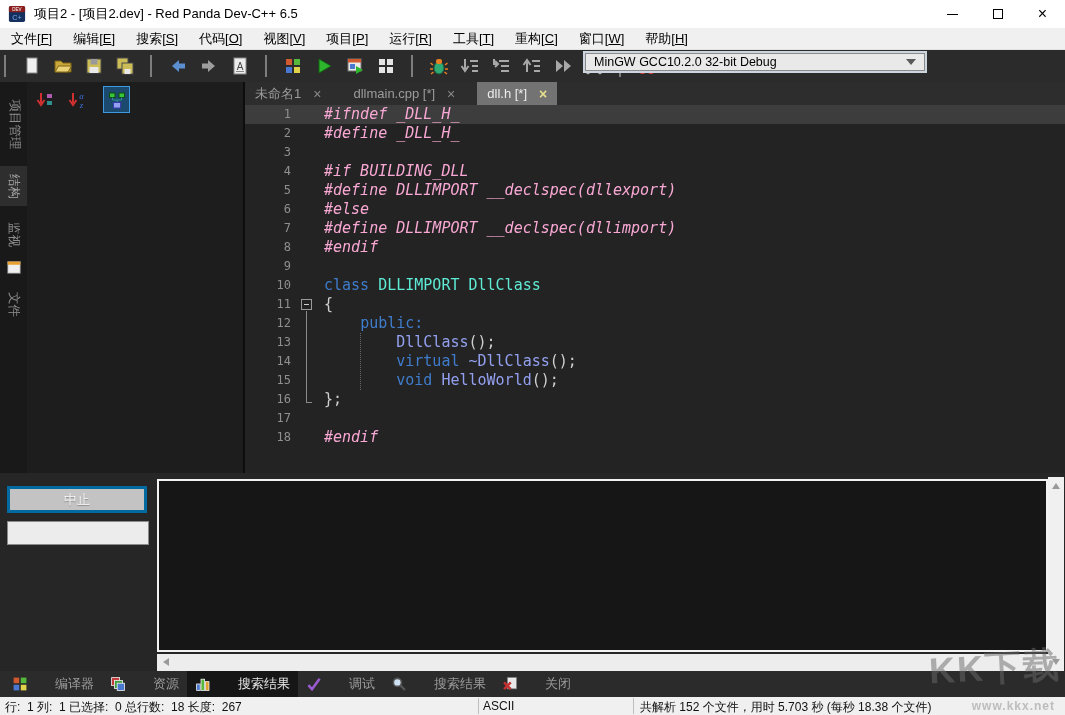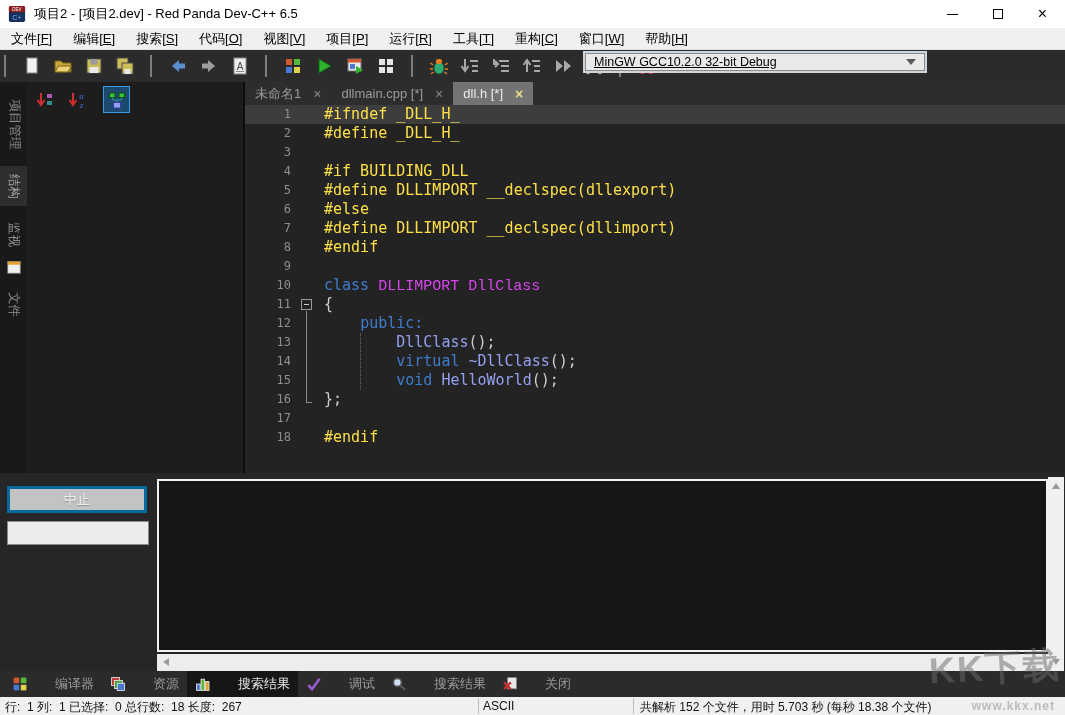--- a/index.html
+++ b/index.html
@@ -21,54 +21,54 @@
   .menubar { position:absolute; left:0; top:28px; width:100%; height:22px; background:#f0f0f0; display:flex; align-items:center; padding-left:4px; border-bottom:1px solid #e2e2e2; }
   .menu-item { font-size:13px; color:#000; padding:8px 7px; margin-right:7px; white-space:nowrap; }
   .menu-item u { text-decoration:underline; }
   
   .toolbar { position:absolute; left:0; top:50px; width:100%; height:32px; background:#2b2b2b; display:flex; align-items:center; }
   .tb-groups { display:flex; align-items:center; height:100%; }
   .tb-group { display:flex; align-items:center; height:100%; padding:0 6px 0 4px; }
   .tb-group::before { content:""; width:3px; height:22px; border-left:2px solid #7d7d7d; margin-right:7px; }
   .tb-btn { width:27px; height:27px; margin:0 2px; background:transparent; border:none; display:flex; align-items:center; justify-content:center; }
   .ic svg { width:20px; height:20px; display:block; }
-  .combo { position:absolute; left:585px; top:3px; width:340px; height:18px; background:#e9e9e9; border:1px solid #8a8a8a; box-shadow:0 0 0 2px #cdd5de; display:flex; align-items:center; padding:0 8px;text-decoration:underline; }
+  .combo { position:absolute; left:585px; top:3px; width:340px; height:18px; background:#e9e9e9; border:1px solid #8a8a8a; box-shadow:0 0 0 2px #cdd5de; display:flex; align-items:center; padding:0 8px; }
   .combo-text { font-size:12.5px; color:#000; flex:1; white-space:nowrap; overflow:hidden; }
   .combo-chev { width:0; height:0; border-left:5px solid transparent; border-right:5px solid transparent; border-top:6px solid #5a5a5a; }
   
   .main { position:absolute; left:0; top:82px; width:100%; height:391px; }
   .side-strip { position:absolute; left:0; top:0; width:27px; height:100%; background:#191919; }
   .side-tab { width:27px; margin-top:8px; display:flex; align-items:center; justify-content:center; color:#8f8f8f; font-size:12.5px; overflow:visible; }
   .side-tab.active { background:#2e2e2e; color:#a8a8a8; }
   .side-tab .vlabel { transform:rotate(90deg); white-space:nowrap; }
   .mini { display:block; width:18px; height:18px; margin:4px auto 0; }
   .mini svg { width:18px; height:18px; }
   .side-panel { position:absolute; left:27px; top:0; width:218px; height:100%; background:#1d1d1d; border-right:2px solid #0d0d0d; }
   .side-tools { position:absolute; left:4px; top:4px; display:flex; }
   .side-tool { width:27px; height:27px; margin-right:5px; background:transparent; border:1px solid transparent; display:flex; align-items:center; justify-content:center; }
   .side-tool.selected { background:#1c4a6e; border:1px solid #3e9ae0; margin-left:8px; }
   
   .editor { position:absolute; left:245px; top:0; right:0; height:100%; background:#232323; }
-  .tabbar { position:absolute; left:0; top:0; right:0; height:23px; background:#2d2d2d; display:flex; }
+  .tabbar { position:absolute; left:0; top:0; right:0; height:23px; background:#2d2d2d; display:flex;gap:12px; }
   .etab { display:flex; align-items:center; padding:0 10px; font-size:13px; color:#9b9b9b; }
   .etab .close { margin-left:12px; font-size:14px; color:#8a8a8a; }
   .etab.active { background:#737373; color:#ececec; }
   .etab.active .close { color:#e6df8e; font-weight:bold; }
   .code-area { position:absolute; left:0; top:23px; right:0; bottom:0; overflow:hidden; }
   .code-row { display:flex; height:19px; align-items:stretch; }
   .code-row.current { background:#3d3d3d; }
   .ln { width:52px; text-align:right; padding-right:6px; color:#8f8f8f; font:12px/19px "DejaVu Sans Mono",monospace; flex:none; }
   .fold { width:20px; position:relative; flex:none; }
   .f-box { position:absolute; left:4px; top:4px; width:11px; height:11px; border:1px solid #9a9a9a; }
   .f-box::after { content:""; position:absolute; left:2px; right:2px; top:4px; border-top:1px solid #cfcfcf; }
   .f-tail { position:absolute; left:9px; top:16px; bottom:0; border-left:1px solid #8a8a8a; }
   .f-line { position:absolute; left:9px; top:0; bottom:0; border-left:1px solid #8a8a8a; }
   .f-endline { position:absolute; left:9px; top:0; height:13px; width:6px; border-left:1px solid #8a8a8a; border-bottom:1px solid #8a8a8a; }
   .code { font:15px/19px "DejaVu Sans Mono",monospace; white-space:pre; padding-left:7px; }
-  .tk-pp { color:#fde047; } .tk-kw { color:#3f7ccc; } .tk-ty { color:#d946ef;font-family:Liberation Mono, monospace; }
+  .tk-pp { color:#f9a8d4;font-style:italic; } .tk-kw { color:#3f7ccc; } .tk-ty { color:#5eead4; }
   .tk-cl { color:#93a0ef; } .tk-pl { color:#cfcfcf; }
   .indent-guide { position:absolute; left:115px; top:228px; height:57px; border-left:1px dotted #6a6a6a; }
   
   .bottom { position:absolute; left:0; top:473px; width:100%; height:198px; background:#262626; }
   .abort-btn { position:absolute; left:7px; top:13px; width:140px; height:27px; background:#c3c3c3; border:3px solid #0369a1; color:#fbfbfb; text-shadow:0 1px 1px #808080; font-size:13px; }
   .cmd-input { position:absolute; left:7px; top:48px; width:142px; height:24px; background:#ececec; border:1px solid #8a8a8a; font-size:13px; padding:0 4px; }
   .log { position:absolute; left:157px; top:6px; width:891px; height:173px; background:#161616; border:2px solid #f2f2f2; }
   .vscroll { position:absolute; left:1048px; top:4px; width:16px; height:194px; background:#f0f0f0; }
   .sb-up,.sb-down { position:absolute; left:4px; width:0; height:0; border-left:4px solid transparent; border-right:4px solid transparent; }
   .sb-up { top:6px; border-bottom:6px solid #9a9a9a; }

